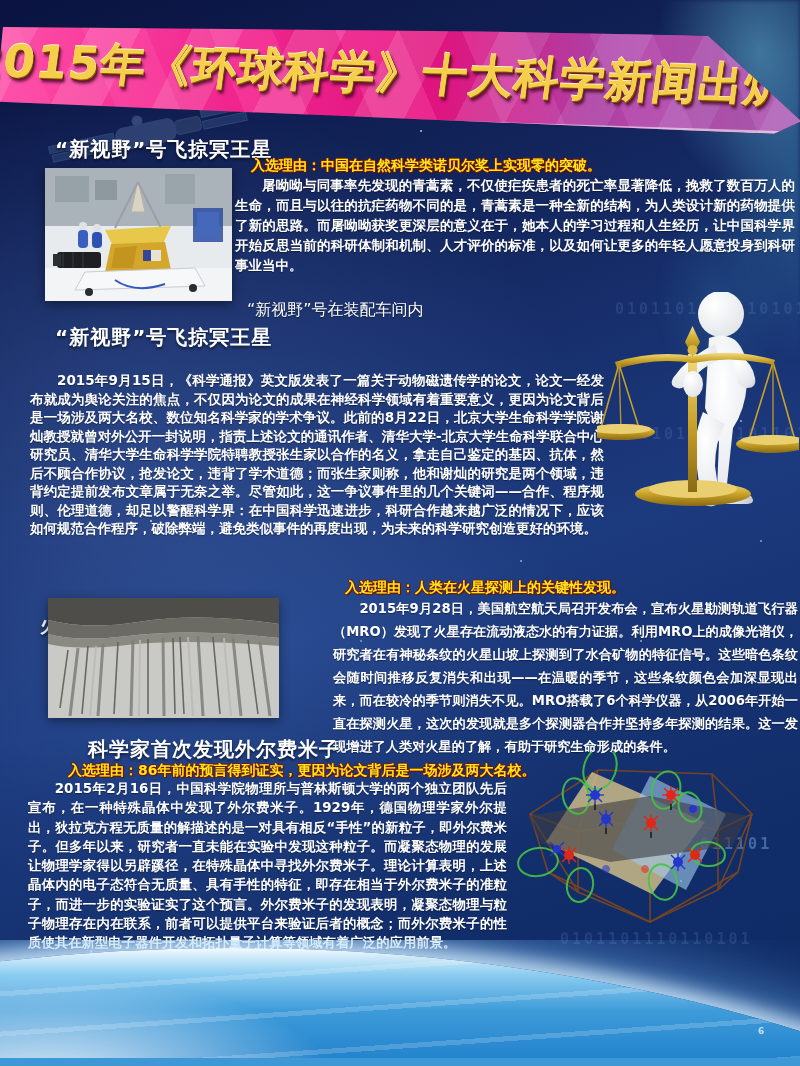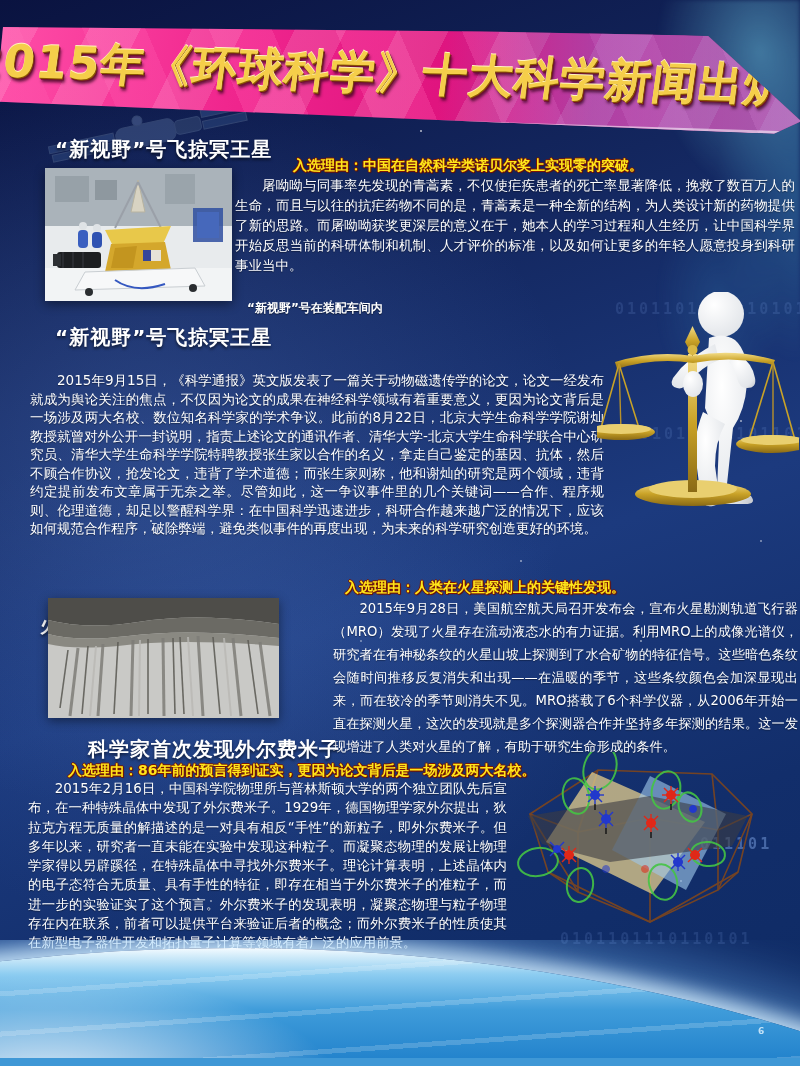--- a/index.html
+++ b/index.html
@@ -39,23 +39,23 @@
     box-shadow:0 6px 18px rgba(0,0,0,.45), inset 0 -3px 0 rgba(255,255,255,.55);
     display:flex;align-items:center;justify-content:center;}
   .banner-title{font-size:45px;font-weight:900;letter-spacing:1px;transform:skewX(-6deg);
     padding-right:34px;white-space:nowrap;color:#f5ce4a;
     text-shadow:0 -1px 0 #fff3bd, 1px 1px 0 #8a5a00, 2px 2px 0 #70122e, 3px 4px 3px rgba(40,0,20,.7);}
   
   .sec-title{position:absolute;color:#ffffff;font-size:20px;font-weight:bold;letter-spacing:1px;
     text-shadow:0 2px 3px rgba(0,0,0,.6);white-space:nowrap;}
   .reason{position:absolute;color:#ffe71a;font-size:14px;font-weight:bold;white-space:nowrap;
     text-shadow:-1px 0 #7a1505,0 1px #7a1505,1px 0 #7a1505,0 -1px #7a1505,1px 1px 1px #5a0f00;}
-  .body-text{position:absolute;color:#ffffff;font-weight:400;text-align:justify;
+  .body-text{position:absolute;color:#ffffff;font-weight:700;text-align:justify;
     text-indent:2em;text-shadow:0 1px 1px rgba(0,0,0,.4);}
-  .caption{position:absolute;color:#ffffff;font-size:12px;font-weight:700;
+  .caption{position:absolute;color:#ffffff;font-size:16px;font-weight:400;
     text-shadow:0 1px 1px rgba(0,0,0,.5);}
   .img-box{position:absolute;box-shadow:0 3px 10px rgba(0,0,0,.45);}
   .svg-free{position:absolute;}
   
   .earth-wrap{position:absolute;left:0;top:940px;width:800px;height:126px;overflow:hidden;}
   .earth-body{position:absolute;left:-967px;top:8px;width:2400px;height:1400px;border-radius:50%;
     overflow:hidden;
     background:linear-gradient(180deg,#f4fbff 0px,#d3ecfa 8px,#8ecdf1 26px,#3f9cda 62px,#1e7fca 120px,#1468b3 210px,#1160a8 320px);
     box-shadow:0 -6px 18px 4px rgba(215,240,255,.8), 0 -22px 55px 12px rgba(120,190,255,.45);}
   .earth-body::before{content:"";position:absolute;left:850px;top:20px;width:900px;height:300px;
@@ -130,21 +130,21 @@
     <rect x="33" y="62" width="10" height="18" rx="4" fill="#3a5fc0"></rect>
     <circle cx="52" cy="60" r="4" fill="#dfe3e6"></circle>
     <rect x="47" y="64" width="10" height="16" rx="4" fill="#2f52b2"></rect>
 
     <polygon points="40,104 150,100 160,118 30,122" fill="#f7f8f9" stroke="#c9ced2"></polygon>
     <path d="M70,112 q20,14 50,4" stroke="#3558c0" stroke-width="2" fill="none"></path>
     <circle cx="44" cy="124" r="4" fill="#2a2d30"></circle>
     <circle cx="148" cy="120" r="4" fill="#2a2d30"></circle>
   </svg>
 
-  <div class="reason" style="left:251px;top:157px;margin-left:42px;">入选理由：中国在自然科学类诺贝尔奖上实现零的突破。</div>
+  <div class="reason" style="left:251px;top:157px;">入选理由：中国在自然科学类诺贝尔奖上实现零的突破。</div>
   <div class="body-text" style="left:235px;top:175px;width:560px;font-size:13.5px;line-height:20px;">屠呦呦与同事率先发现的青蒿素，不仅使疟疾患者的死亡率显著降低，挽救了数百万人的生命，而且与以往的抗疟药物不同的是，青蒿素是一种全新的结构，为人类设计新的药物提供了新的思路。而屠呦呦获奖更深层的意义在于，她本人的学习过程和人生经历，让中国科学界开始反思当前的科研体制和机制、人才评价的标准，以及如何让更多的年轻人愿意投身到科研事业当中。</div>
   <div class="caption" style="left:247px;top:300px;">“新视野”号在装配车间内</div>
 
   <div class="sec-title" style="left:55px;top:324px;">“新视野”号飞掠冥王星</div>
   <div class="body-text" style="left:30px;top:371px;width:574px;font-size:13.5px;line-height:18.5px;">2015年9月15日，《科学通报》英文版发表了一篇关于动物磁遗传学的论文，论文一经发布就成为舆论关注的焦点，不仅因为论文的成果在神经科学领域有着重要意义，更因为论文背后是一场涉及两大名校、数位知名科学家的学术争议。此前的8月22日，北京大学生命科学学院谢灿教授就曾对外公开一封说明，指责上述论文的通讯作者、清华大学-北京大学生命科学联合中心研究员、清华大学生命科学学院特聘教授张生家以合作的名义，拿走自己鉴定的基因、抗体，然后不顾合作协议，抢发论文，违背了学术道德；而张生家则称，他和谢灿的研究是两个领域，违背约定提前发布文章属于无奈之举。尽管如此，这一争议事件里的几个关键词——合作、程序规则、伦理道德，却足以警醒科学界：在中国科学迅速进步，科研合作越来越广泛的情况下，应该如何规范合作程序，破除弊端，避免类似事件的再度出现，为未来的科学研究创造更好的环境。</div>
 
   <svg class="svg-free" style="left:597px;top:292px;width:202px;height:218px;" viewBox="0 0 202 218">
     <defs>
       <linearGradient id="gold" x1="0" y1="0" x2="0" y2="1">
         <stop offset="0" stop-color="#f3dc86"></stop>

